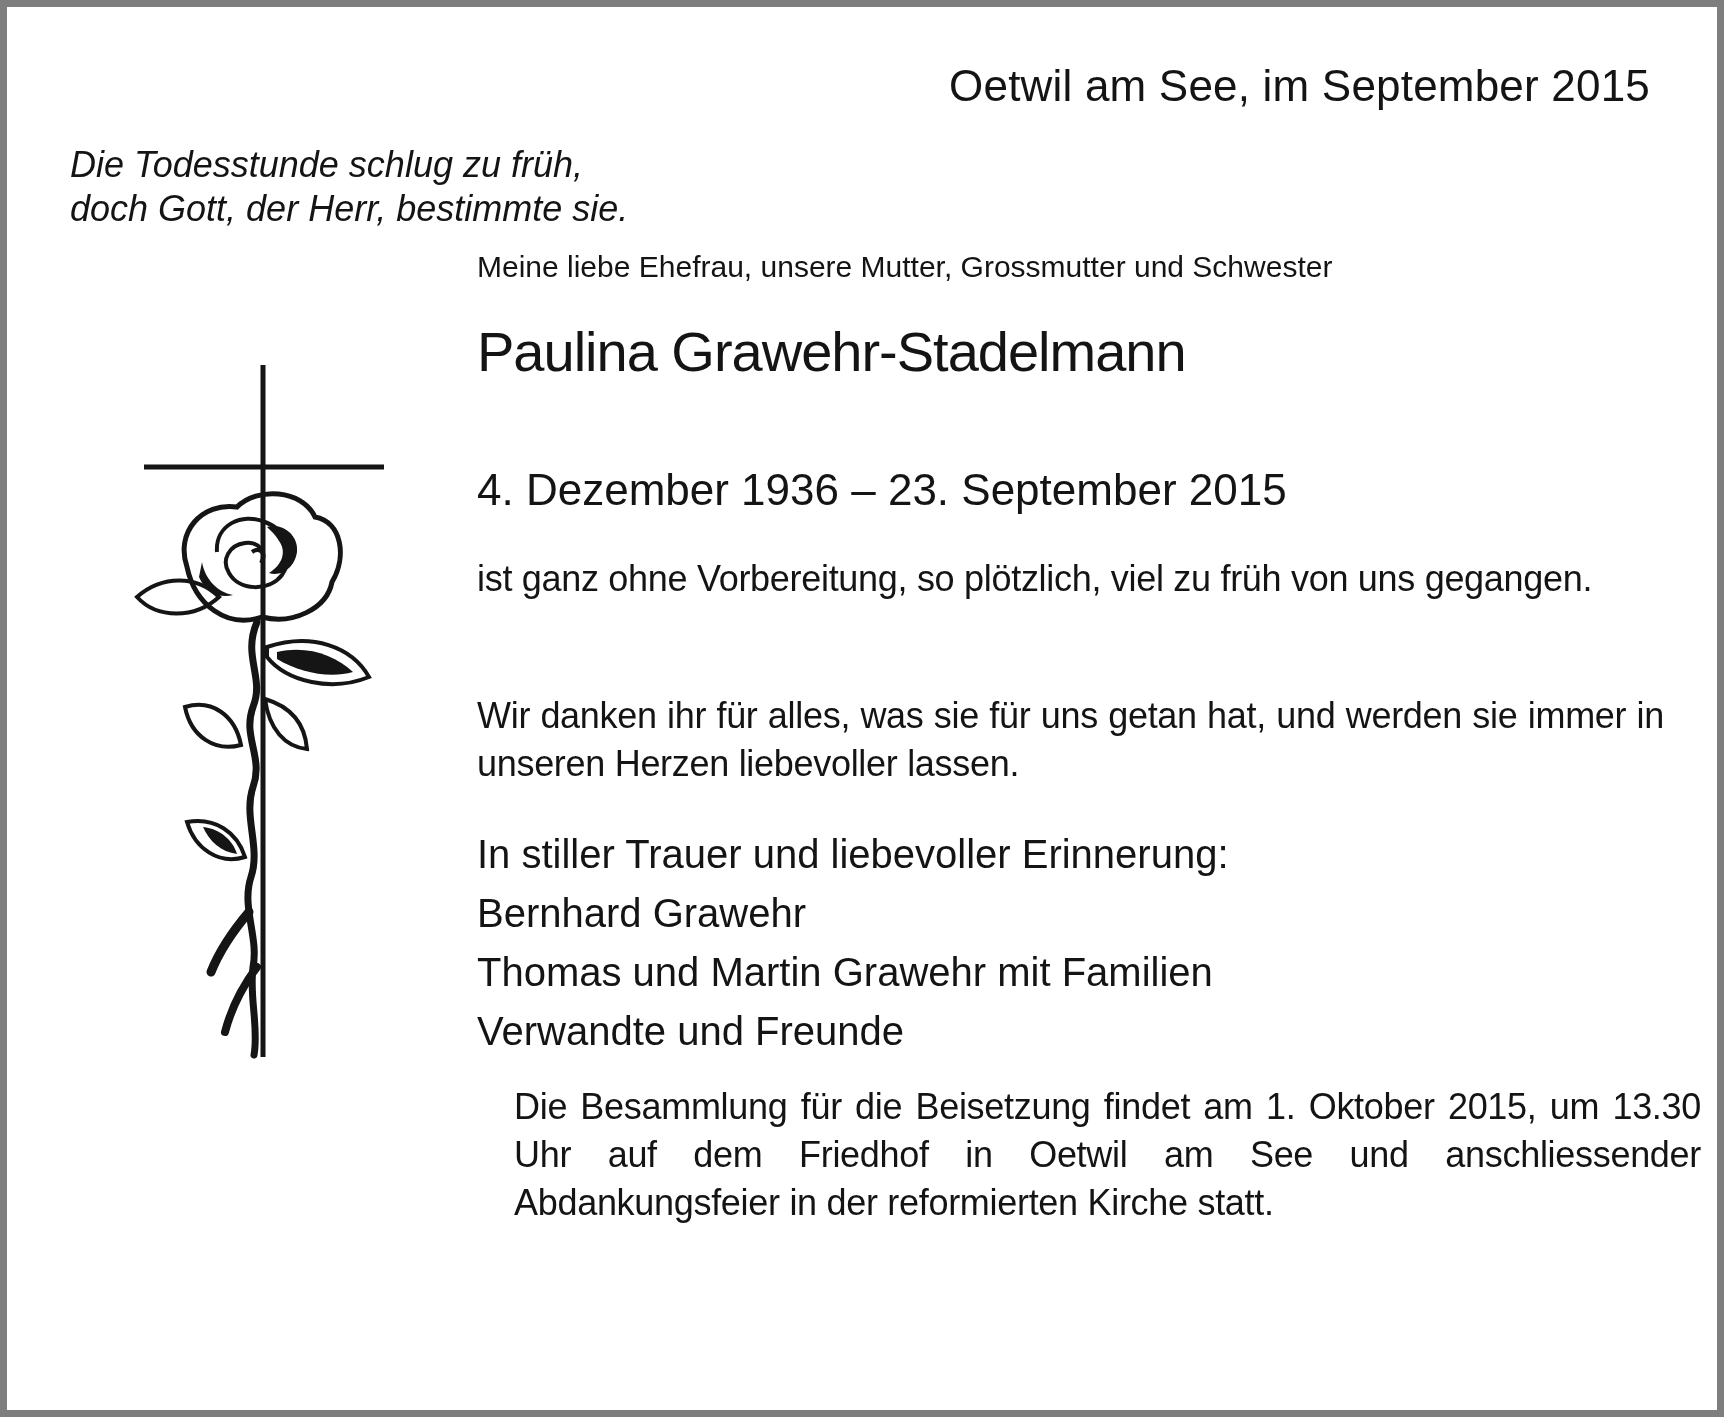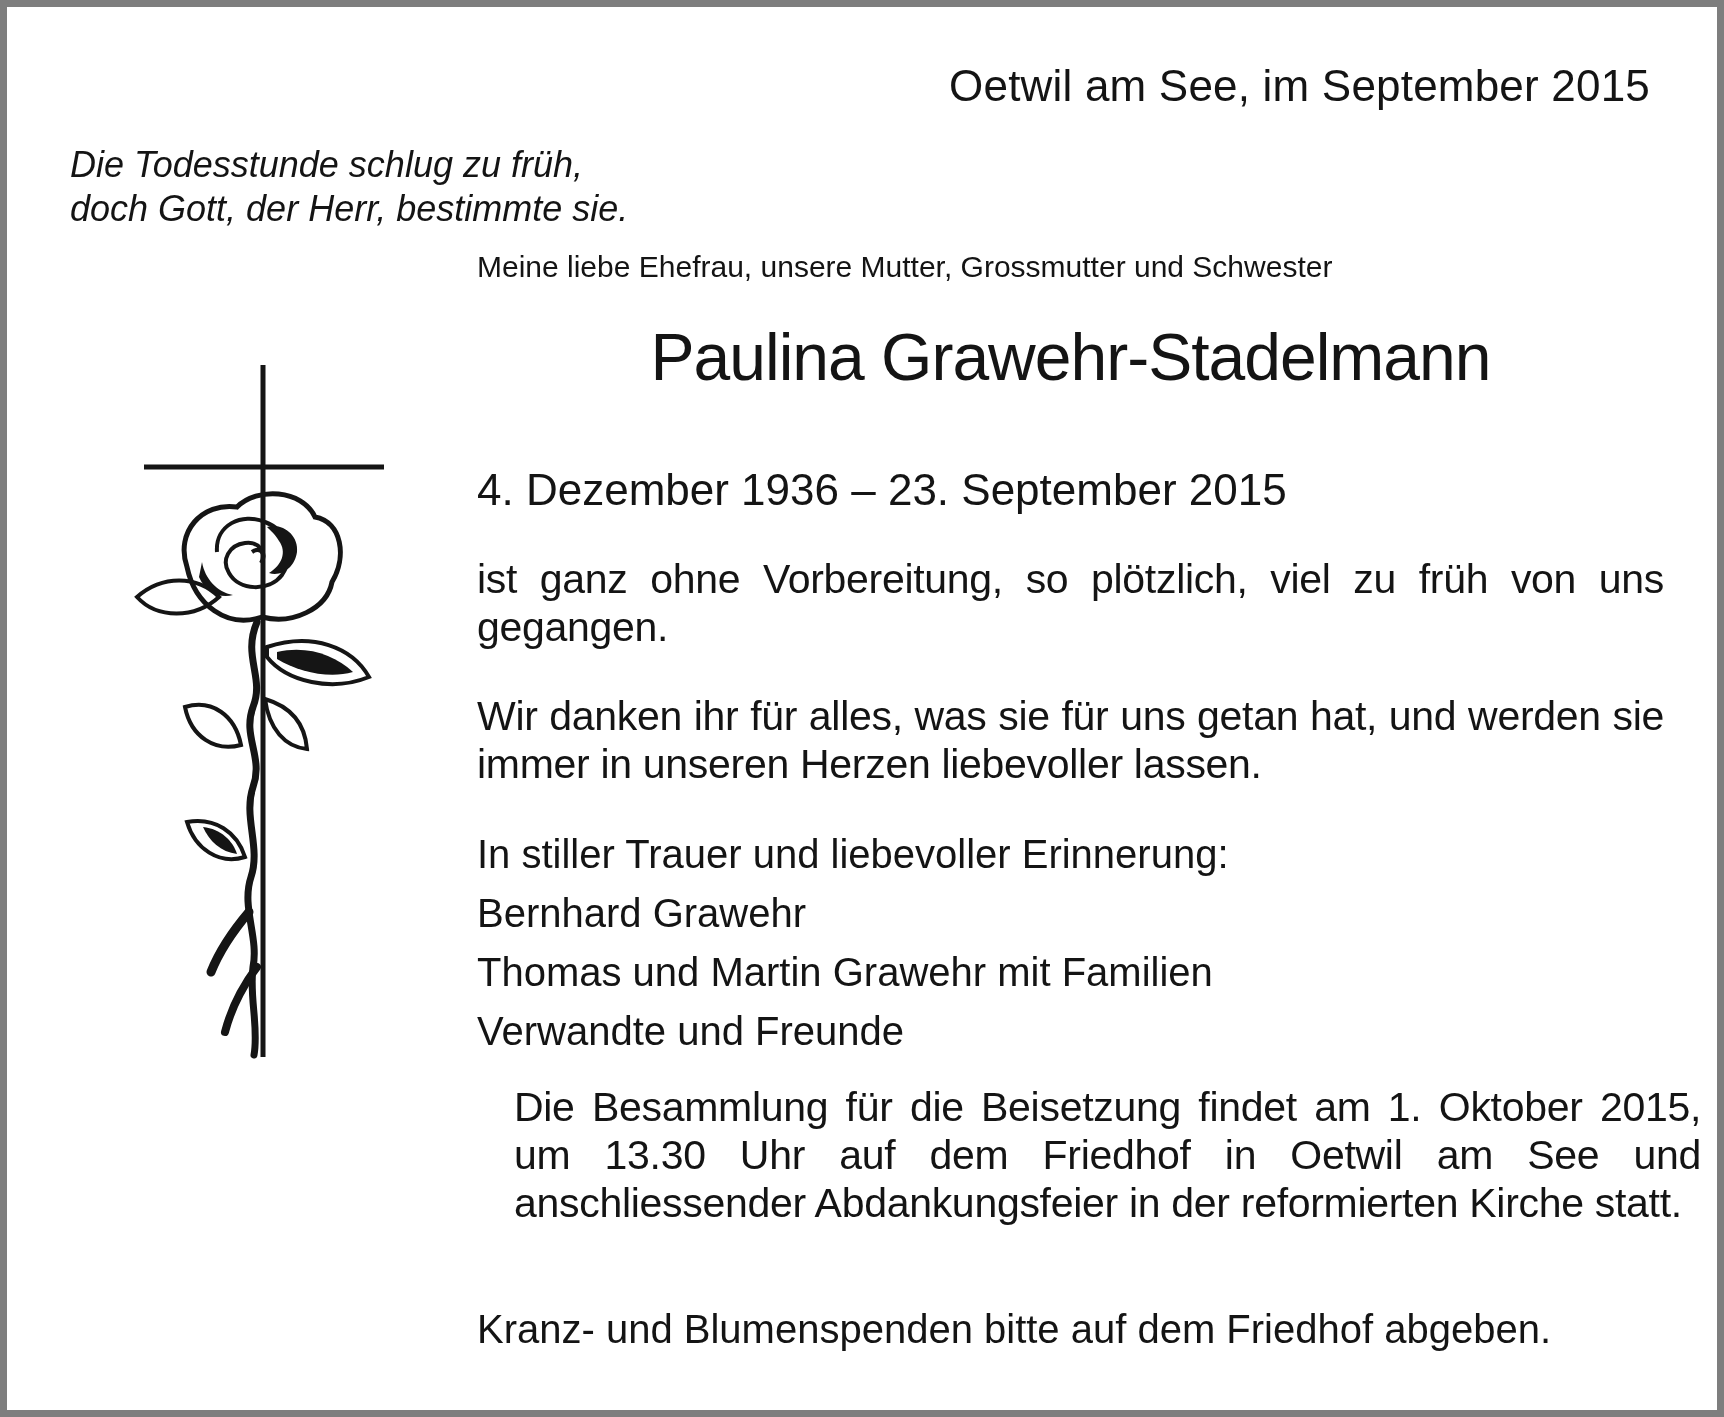--- a/index.html
+++ b/index.html
@@ -23,23 +23,23 @@
     position:absolute; left:63px; top:136px;
     font-size:36px; font-style:italic; line-height:44px;
     white-space:nowrap;
   }
   .illustration {
     position:absolute; left:100px; top:340px;
     width:300px; height:730px;
   }
   .col { position:absolute; left:470px; width:1187px; }
   .intro   { top:243px; font-size:30px; white-space:nowrap; }
-  .name    { top:312px; font-size:66px; letter-spacing:-1px; white-space:nowrap;text-align:center; }
+  .name    { top:312px; font-size:56px; letter-spacing:-1px; white-space:nowrap; }
   .dates   { top:458px; font-size:44px; white-space:nowrap; }
-  .para    { font-size:41px; line-height:48px; text-align:justify; letter-spacing:-0.3px; }
+  .para    { font-size:36px; line-height:48px; text-align:justify; letter-spacing:-0.3px; }
   .p1      { top:548px; }
   .p2      { top:685px; }
   .mourners{ top:818px; font-size:40px; }
   .mourners .mline { line-height:59px; }
   .funeral { top:1076px;margin-left:37px; }
   .flowers { top:1300px; font-size:40px; white-space:nowrap; }
 </style>
 </head>
 <body>
 
@@ -89,15 +89,14 @@
 
   <div class="col mourners">
     <div class="mline">In stiller Trauer und liebevoller Erinnerung:</div>
     <div class="mline">Bernhard Grawehr</div>
     <div class="mline">Thomas und Martin Grawehr mit Familien</div>
     <div class="mline">Verwandte und Freunde</div>
   </div>
 
   <div class="col para funeral">Die Besammlung für die Beisetzung findet am 1. Oktober 2015, um 13.30 Uhr auf dem Friedhof in Oetwil am See und anschliessender Abdankungsfeier in der reformierten Kirche statt.</div>
 
-  <div class="col flowers">Kranz- und Blumenspenden bitte auf dem Friedhof abgeben.</div>
 
 </div>
 
 </body></html>

